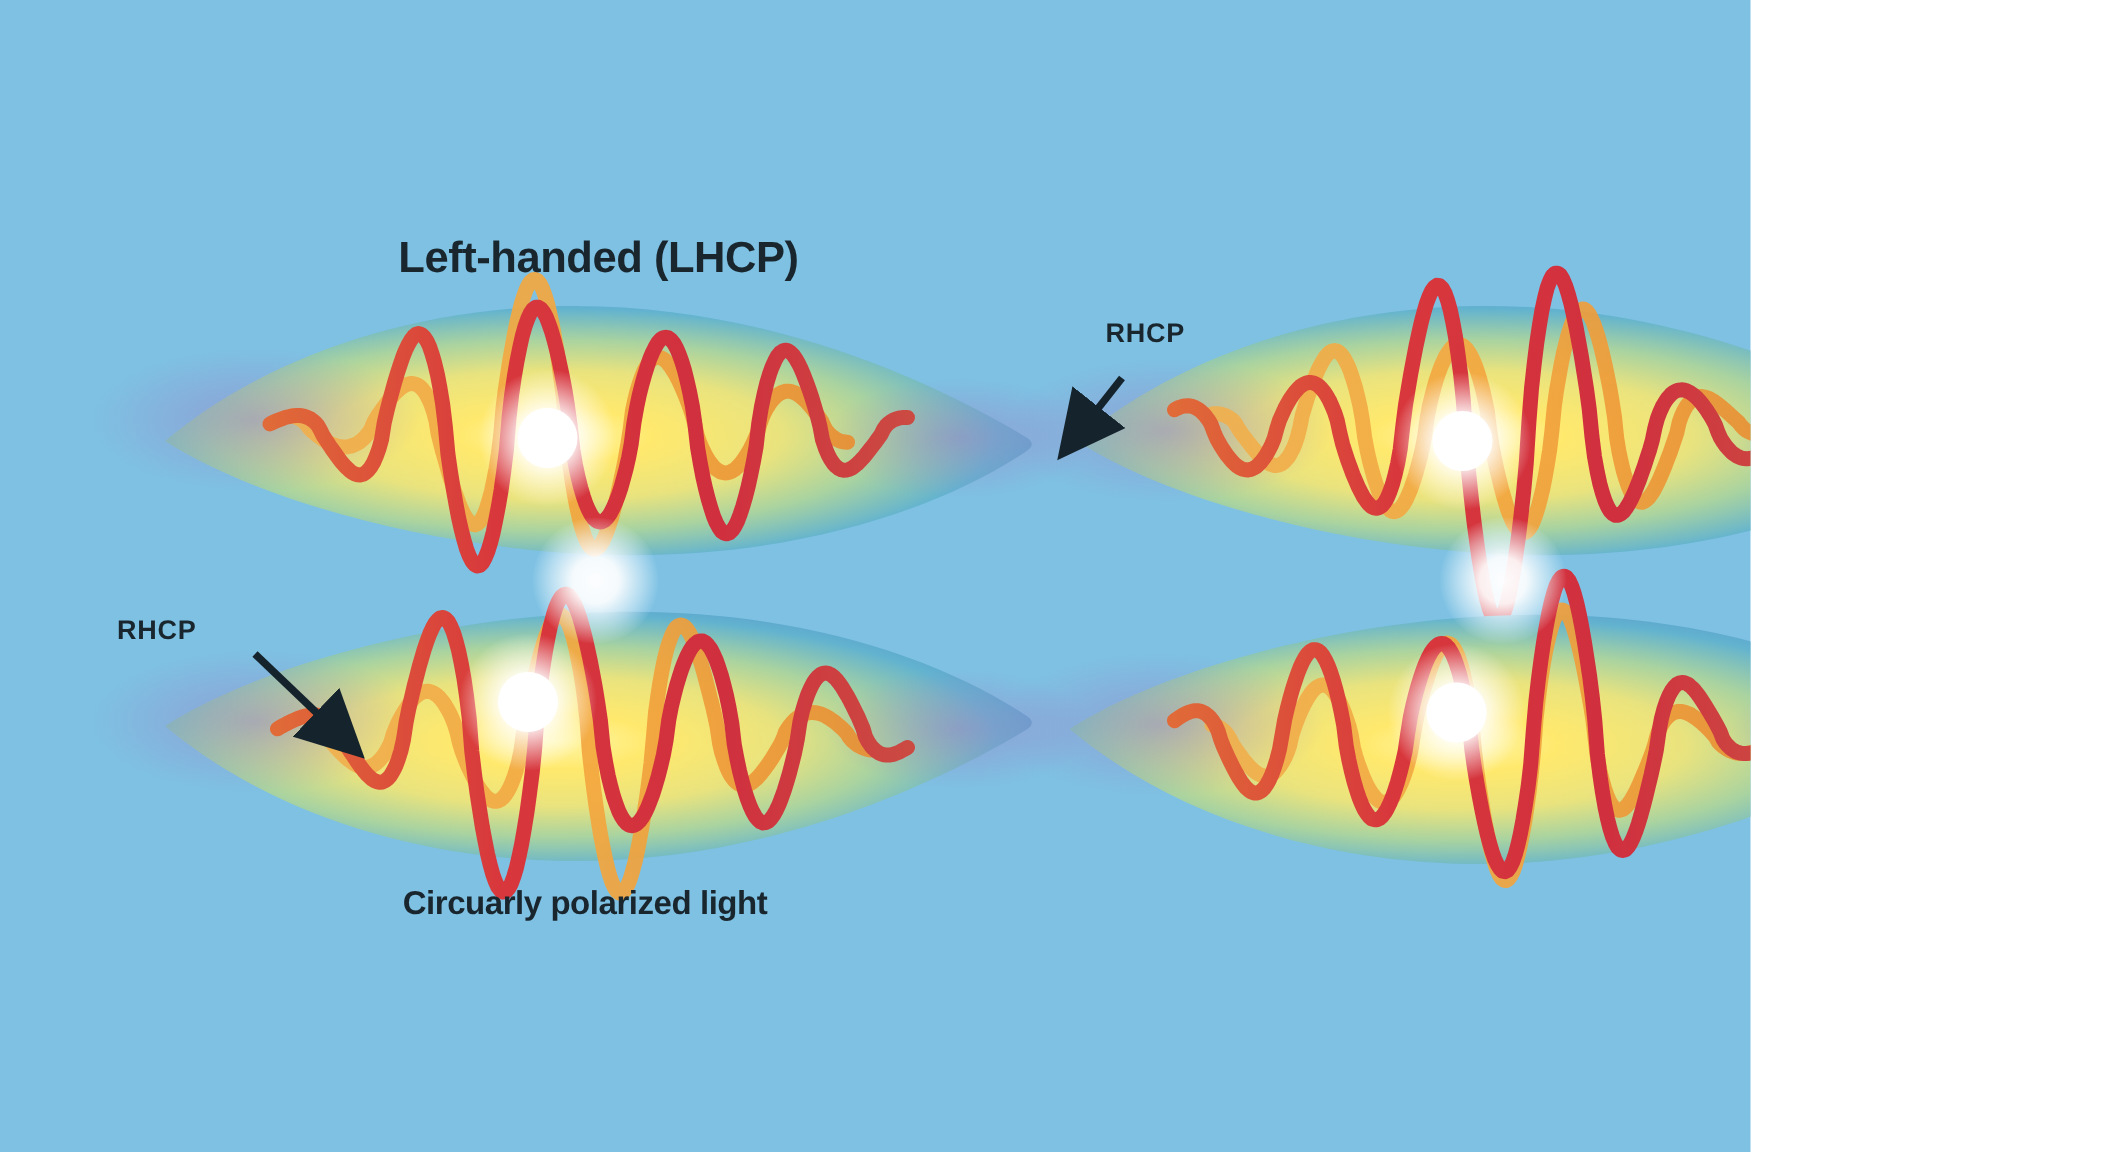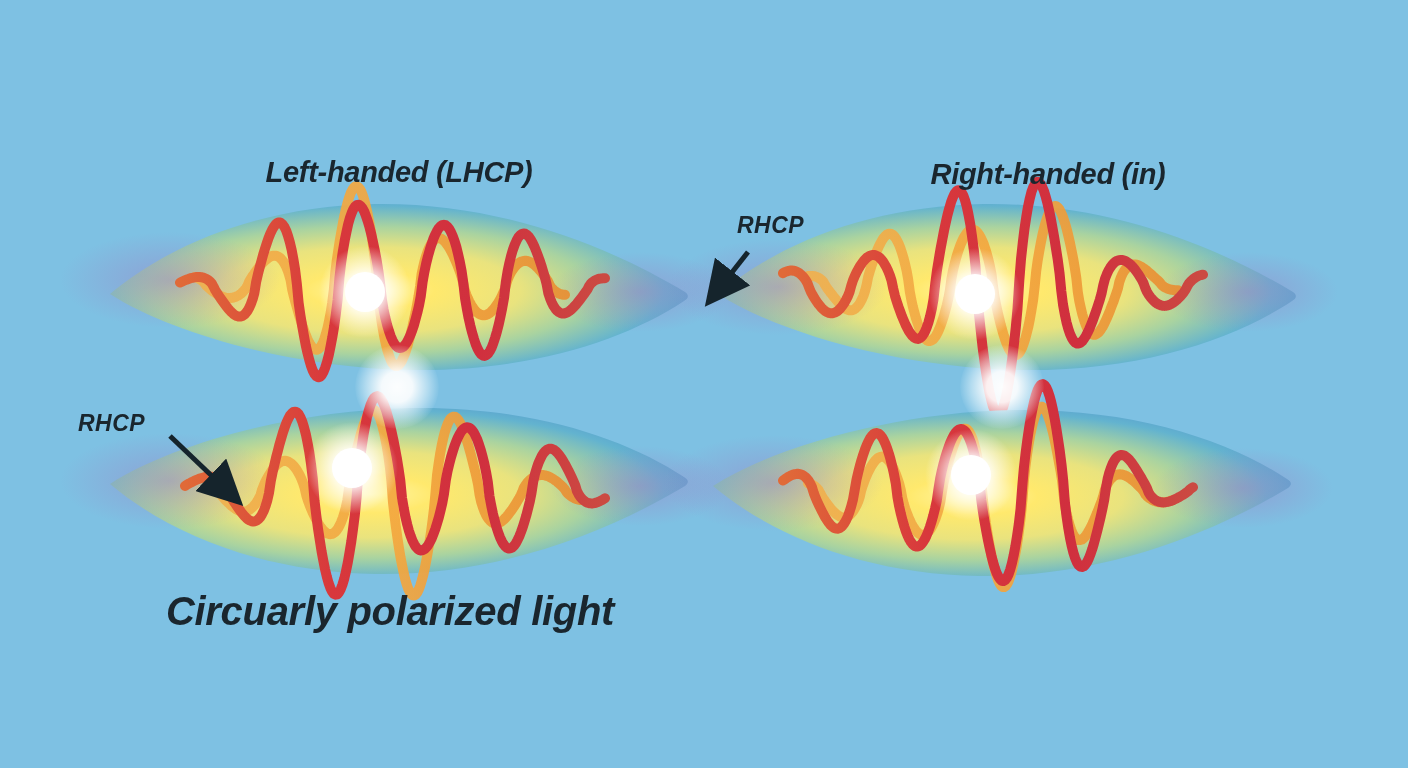--- a/index.html
+++ b/index.html
@@ -1,34 +1,33 @@
 <!DOCTYPE html>
 <html><head>
 <meta charset="utf-8">
 <style>
   html,body{margin:0;padding:0;}
   #canvas{
     position:relative;
-    width:1408px;height:768px;
+    width:1167px;height:768px;
     overflow:hidden;
     font-family:"Liberation Sans","DejaVu Sans",sans-serif;
-    font-style:italic;
   }
   .panel{position:absolute;overflow:visible;}
   .label{
     position:absolute;
     font-weight:bold;
     color:#1a262e;
     letter-spacing:-0.3px;
     white-space:nowrap;
     text-align:center;
   }
   .title{font-size:29px;width:500px;}
-  .caption{font-size:40px;width:520px;}
-  .rhcp{font-size:23px;letter-spacing:0.5px;}
+  .caption{font-size:22px;width:520px;}
+  .rhcp{font-size:18px;letter-spacing:0.5px;}
   .glow-dot{
     position:absolute;
     width:84px;height:84px;
     border-radius:50%;
     background:radial-gradient(circle,
       rgba(255,255,255,0.98) 0%,
       rgba(255,255,255,0.92) 26%,
       rgba(244,252,255,0.45) 52%,
       rgba(235,250,255,0) 72%);
   }
@@ -117,20 +116,19 @@
 
   <div class="glow-dot" style="left:355px;top:345px"></div>
   <div class="glow-dot" style="left:960px;top:345px"></div>
 
   <svg id="arrow-overlay" width="1408" height="768">
     <line x1="748" y1="252" x2="711" y2="299" stroke="#15242c" stroke-width="5" marker-end="url(#arrowhead)"></line>
     <line x1="170" y1="436" x2="236" y2="499" stroke="#15242c" stroke-width="5" marker-end="url(#arrowhead)"></line>
   </svg>
 
   <div class="label title" style="left:149px;top:156px">Left-handed (LHCP)</div>
-  <div class="label title" style="left:798px;top:158px">Right-handed (in)</div>
 
   <div class="label rhcp" style="left:737px;top:212px">RHCP</div>
   <div class="label rhcp" style="left:78px;top:410px">RHCP</div>
 
   <div class="label caption" style="left:130px;top:589px">Circuarly polarized light</div>
 
 </div>
 
 </body></html>

